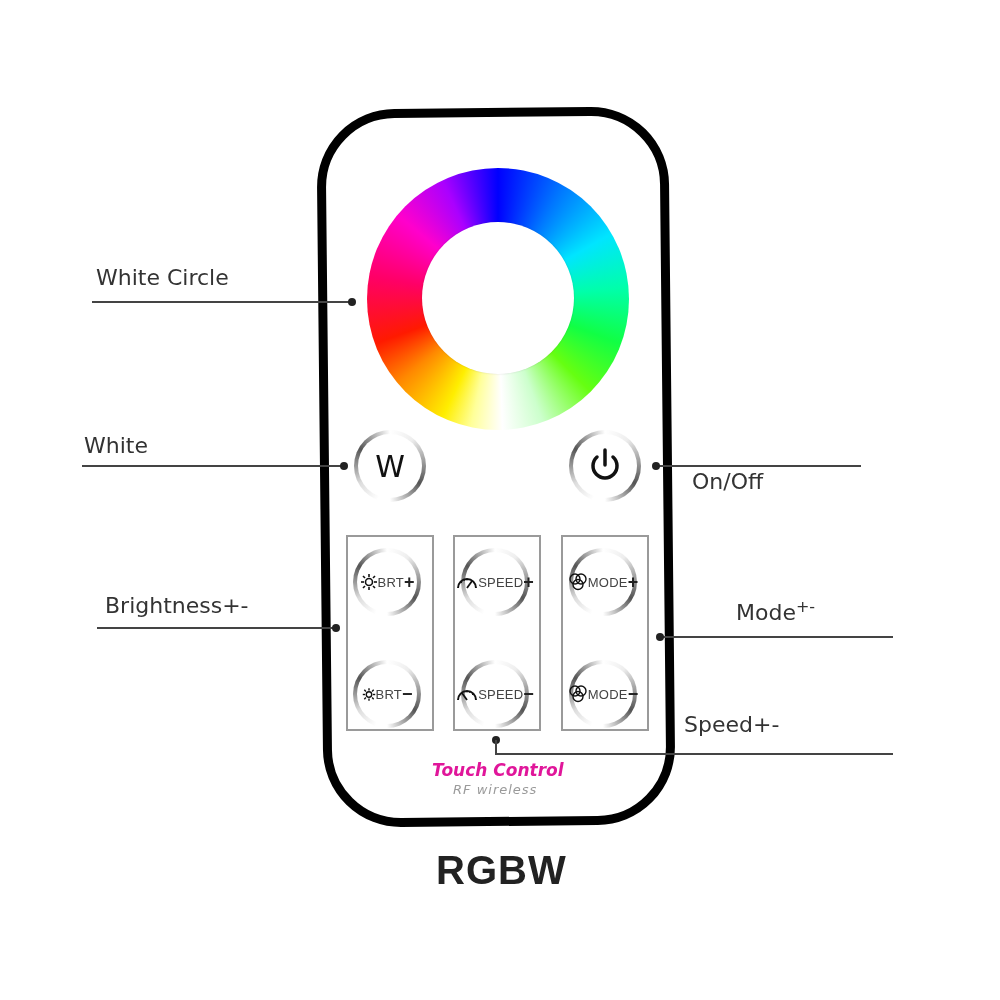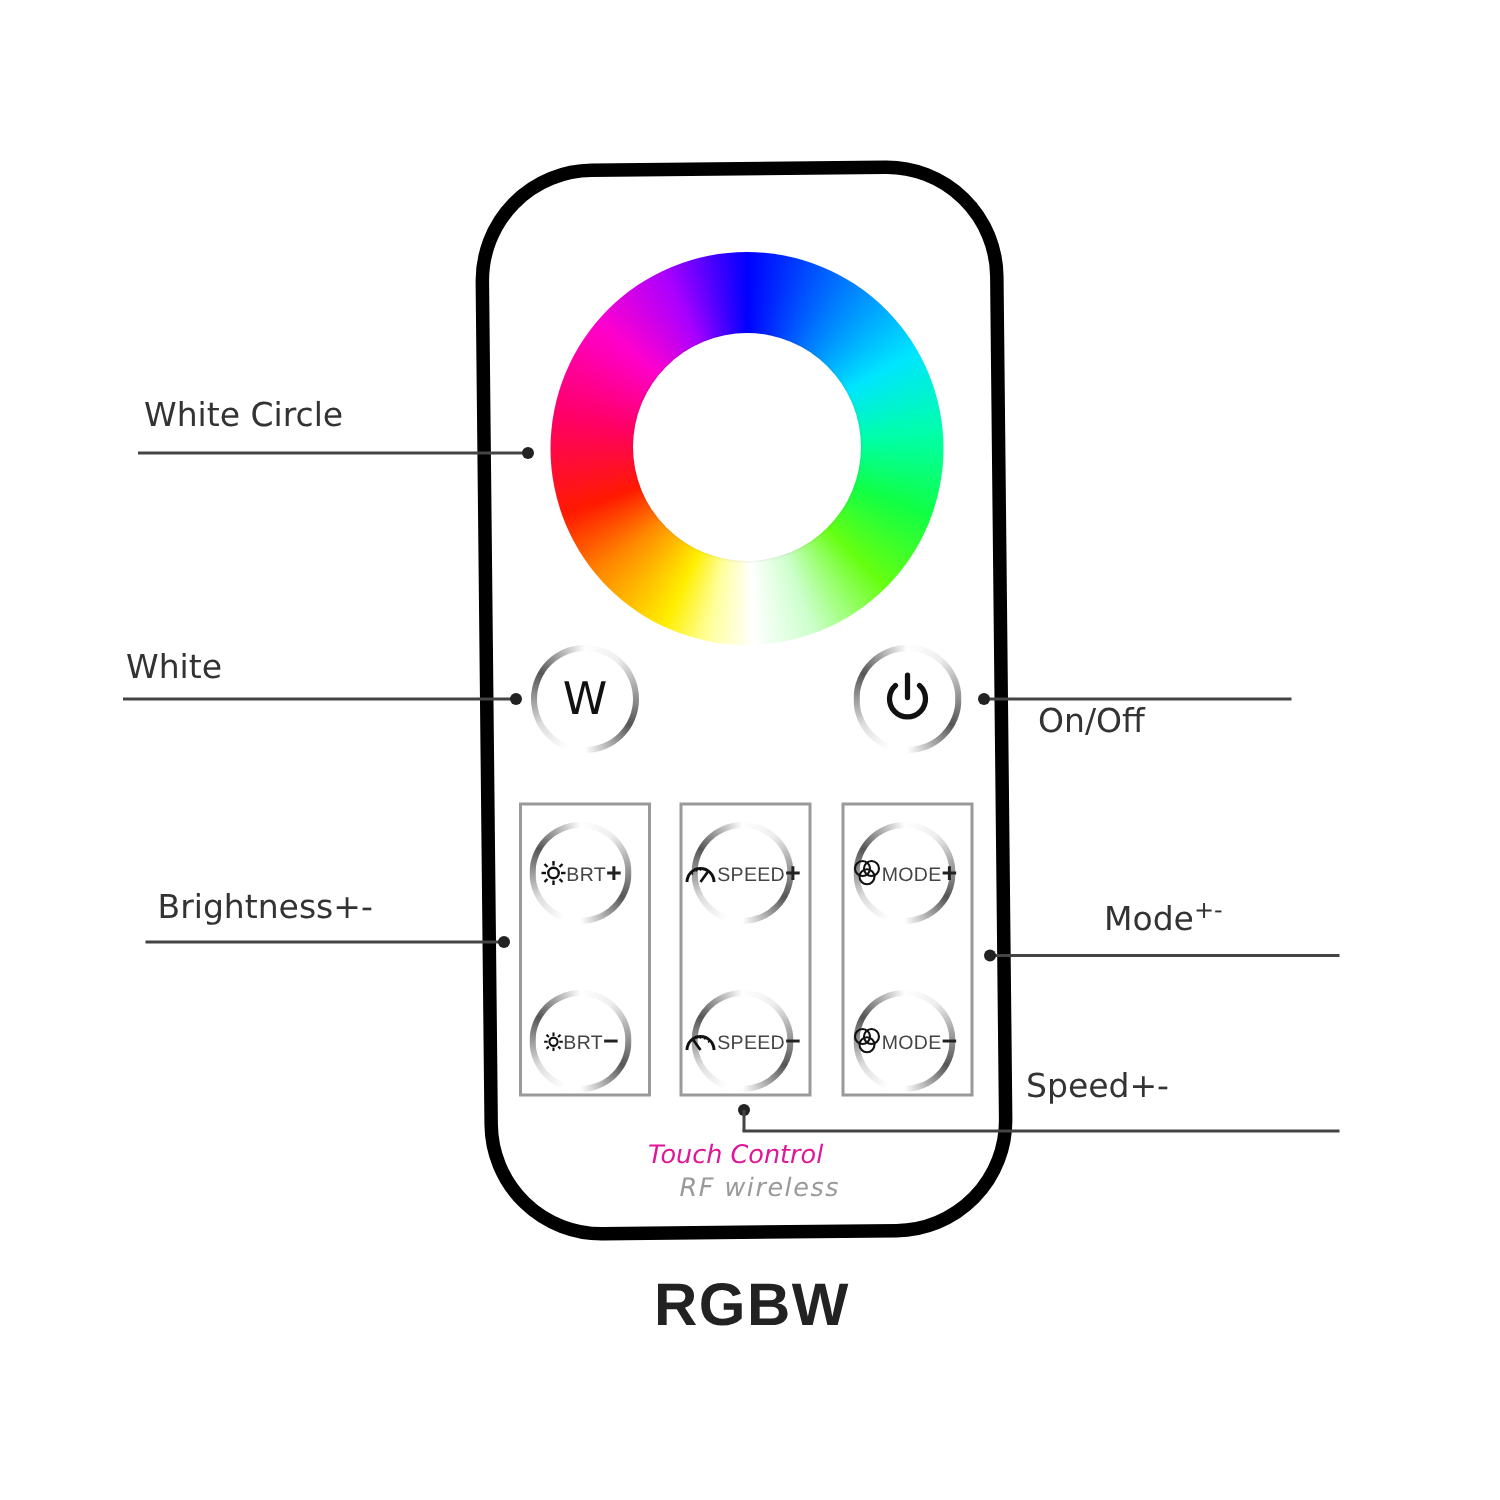--- a/index.html
+++ b/index.html
@@ -42,21 +42,21 @@
     display: flex; flex-direction: row; align-items: center; justify-content: center;
     cursor: pointer;
   }
   .btn-text { font-family: "Liberation Sans", sans-serif; font-size: 13px; color: #444; line-height: 13px; letter-spacing: 0.2px; }
   .btn-sign { font-family: "Liberation Sans", sans-serif; font-weight: bold; font-size: 18px; color: #222; line-height: 14px; }
   .label { position: absolute; font-family: "DejaVu Sans", sans-serif; font-size: 22px; color: #333; }
   .line { position: absolute; height: 2px; background: #444; }
   .dot { position: absolute; width: 8px; height: 8px; border-radius: 50%; background: #222; }
   .vline { position: absolute; width: 2px; background: #444; }
   .brand { position: absolute; font-family: "DejaVu Sans", sans-serif; font-style: italic; font-size: 17px; color: #e0169a; }
-  .sub { position: absolute; font-family: "DejaVu Sans", sans-serif; font-style: italic; font-size: 17px; color: #9a9a9a; letter-spacing: 1px; }
+  .sub { position: absolute; font-family: "DejaVu Sans", sans-serif; font-style: italic; font-size: 13px; color: #9a9a9a; letter-spacing: 1px; }
   .title { position: absolute; font-family: "Liberation Sans", sans-serif; font-weight: bold; font-size: 40px; color: #222; letter-spacing: 1px; }
   svg.icon { display: block; }
 </style>
 </head>
 <body>
 
 <div class="remote"></div>
 
 <div class="wheel"></div>
 <div class="wheel-hole"></div>
@@ -167,21 +167,21 @@
     <svg class="icon" width="20" height="18" viewBox="0 0 20 18">
       <circle cx="7" cy="6" r="5" fill="none" stroke="#111" stroke-width="1.4"></circle>
       <circle cx="13" cy="6" r="5" fill="none" stroke="#111" stroke-width="1.4"></circle>
       <circle cx="10" cy="11.5" r="5" fill="none" stroke="#111" stroke-width="1.4"></circle>
     </svg>
   </span>
   <span class="btn-text">MODE</span>
   <span class="btn-sign">−</span>
 </div>
 
-<div class="brand" style="left:432px; top:760px;">Touch Control</div>
+<div class="brand" style="left:432px; top:760px;font-weight:bold;">Touch Control</div>
 <div class="sub" style="left:453px; top:782px;">RF wireless</div>
 
 <div class="title" style="left:436px; top:848px;">RGBW</div>
 
 <div class="label" style="left:96px; top:265px;">White Circle</div>
 <div class="line" style="left:92px; top:301px; width:260px;"></div>
 <div class="dot" style="left:348px; top:298px;"></div>
 
 <div class="label" style="left:84px; top:433px;">White</div>
 <div class="line" style="left:82px; top:465px; width:262px;"></div>

